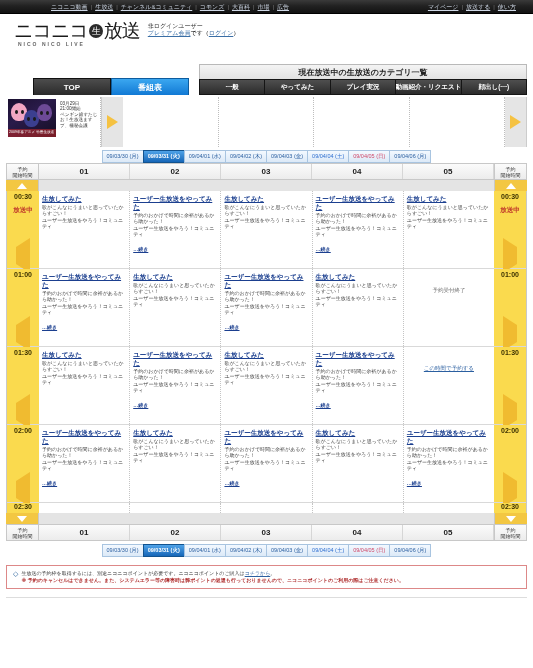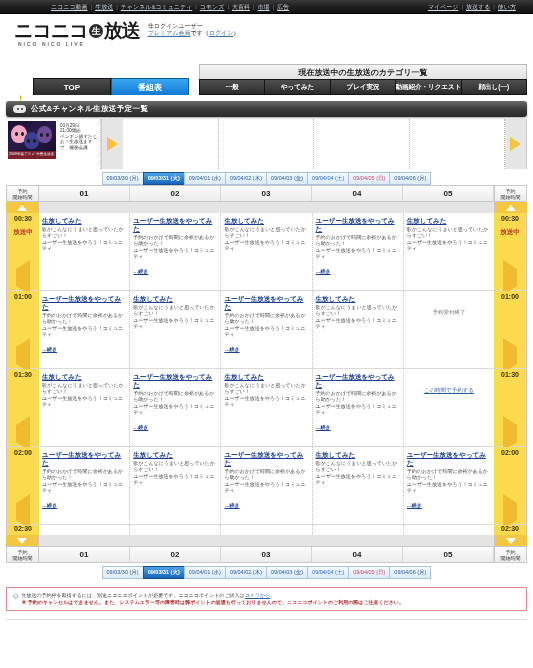--- a/index.html
+++ b/index.html
@@ -32,21 +32,21 @@
   
   .logoband {
     height: 46px; background: #fff;
     display: flex; align-items: flex-start;
     padding: 7px 0 0 14px;
   }
   .logo {
     display: flex; flex-direction: column; align-items: flex-start;
   }
   .logo-main {
-    font-size: 19px; font-weight: bold; color: #1a1a1a;
+    font-size: 19px; font-weight: normal; color: #1a1a1a;
     letter-spacing: -1px; line-height: 20px;
     display: flex; align-items: center;
   }
   .logo-ball {
     display: inline-block; width: 14px; height: 14px;
     border-radius: 50%; background: #2b2b2b; color: #fff;
     font-size: 9px; line-height: 14px; text-align: center;
     margin: 0 1px;
   }
   .logo-sub {
@@ -296,30 +296,20 @@
       <div class="cat-row">
         <div class="cat">一般</div>
         <div class="cat">やってみた</div>
         <div class="cat">プレイ実況</div>
         <div class="cat">動画紹介・リクエスト</div>
         <div class="cat">顔出し(一)</div>
       </div>
     </div>
   </div>
 
-  <div class="sechead">
-    <svg class="pin" viewBox="0 0 8 10">
-      <path d="M3 0 L5 3 L3 9 L2 3 Z" fill="#e0b020"></path>
-    </svg>
-    <span class="sechead-icon">
-        <i></i>
-        <i></i>
-      </span>
-    <span class="sechead-txt">公式&amp;チャンネル生放送予定一覧</span>
-  </div>
 
   <div class="carousel">
     <div class="car-cell">
       <div class="thumb">
         <span class="head h1"></span>
         <span class="eye" style="left:7px;top:11px"></span>
         <span class="eye" style="left:13px;top:11px"></span>
         <span class="head h2"></span>
         <span class="eye" style="left:19px;top:18px"></span>
         <span class="eye" style="left:25px;top:18px"></span>

